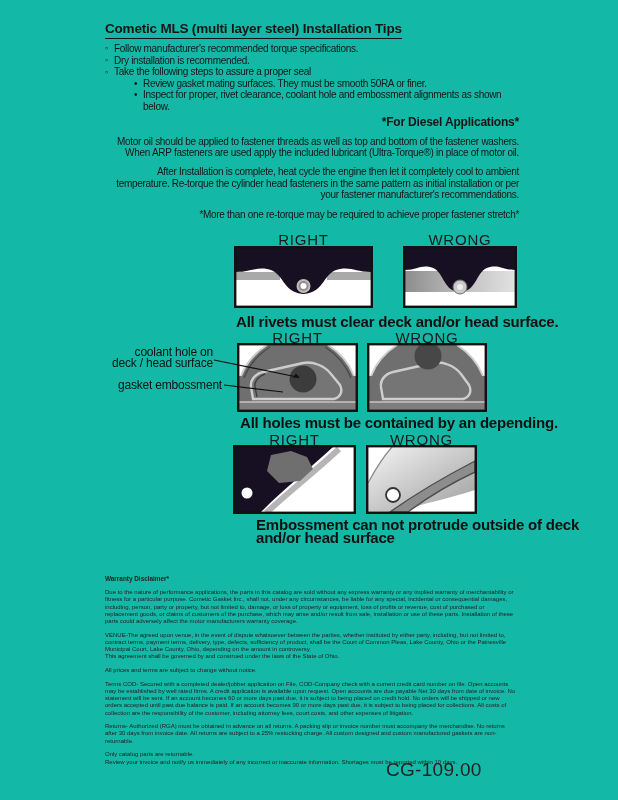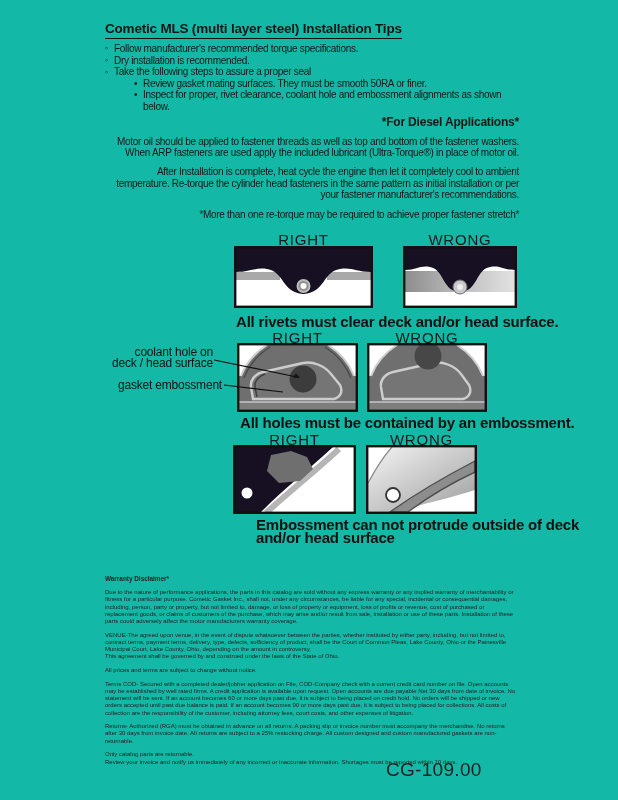--- a/index.html
+++ b/index.html
@@ -143,21 +143,21 @@
       <circle cx="61" cy="13" r="13.5" fill="#474747"></circle>
       <rect x="1.2" y="1.2" width="117.6" height="66.6" fill="none" stroke="#111" stroke-width="2.4"></rect>
     </svg>
 
     <svg class="leaders">
       <line x1="214" y1="132" x2="297" y2="149" stroke="#111" stroke-width="1.2"></line>
       <polygon points="300,150 293,149.5 296,145.5" fill="#111"></polygon>
       <line x1="224" y1="157" x2="283" y2="164" stroke="#111" stroke-width="1.2"></line>
     </svg>
 
-    <div class="caption" style="left:240px;top:188px;">All holes must be contained by an embossment.</div>
+    <div class="caption" style="left:240px;top:188px;">All holes must be contained by an depending.</div>
 
     <div class="rw-label" style="left:233px;top:203px;width:123px;">RIGHT</div>
     <div class="rw-label" style="left:366px;top:203px;width:111px;">WRONG</div>
 
     <svg class="panel" style="left:233px;top:217px;" width="123" height="69" viewBox="0 0 123 69">
       <rect x="1" y="1" width="121" height="67" fill="#ffffff"></rect>
       <path d="M106,4 C81,27 56,47 33,68" stroke="#b5b5b5" stroke-width="6" fill="none"></path>
       <path d="M2,2 H100 C75,25 50,45 28,67 L2,67 Z" fill="#170f22"></path>
       <path d="M38,10 L58,6 L74,12 L80,24 L67,36 L46,38 L34,26 Z" fill="#6f6f6f"></path>
       <circle cx="14" cy="48" r="5.5" fill="#ffffff"></circle>

